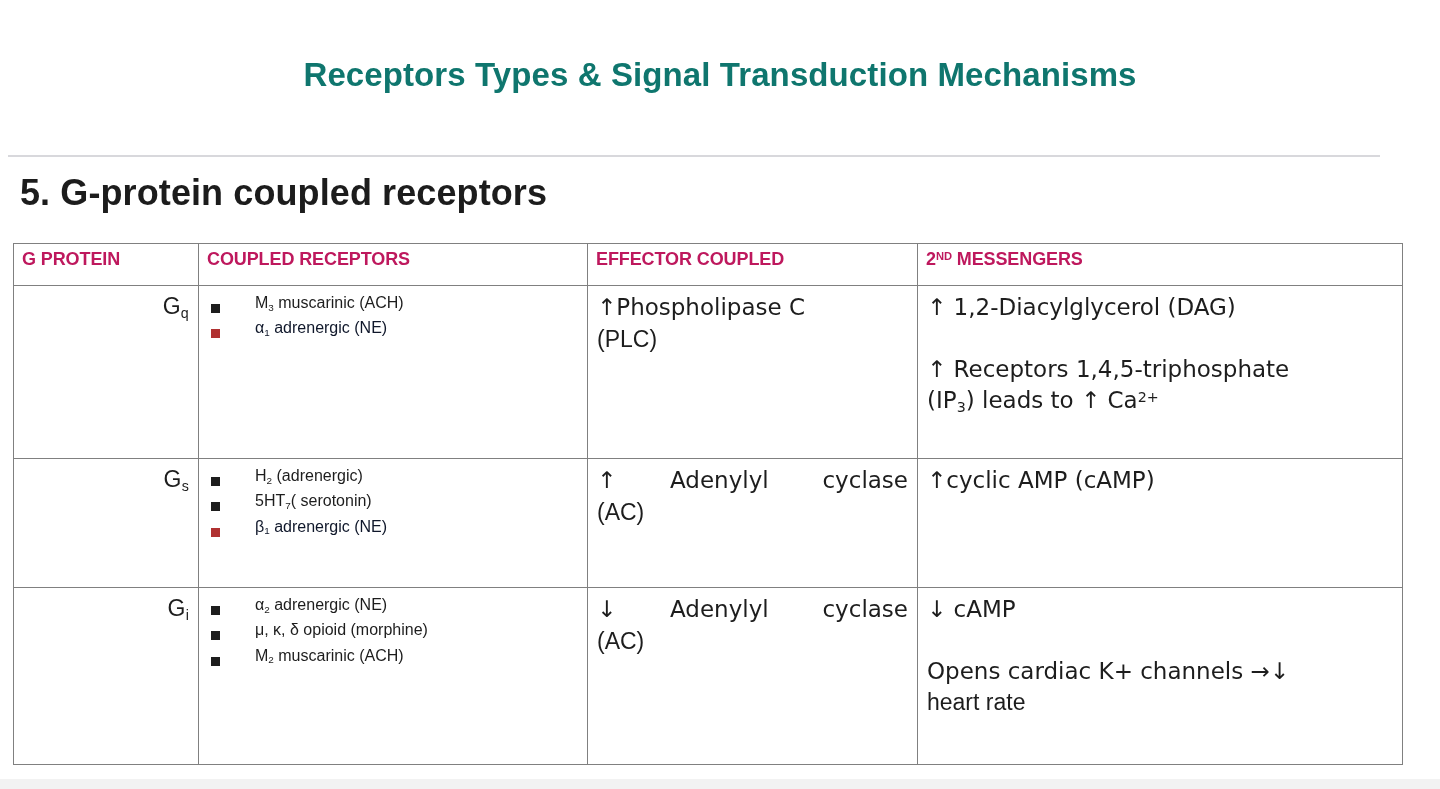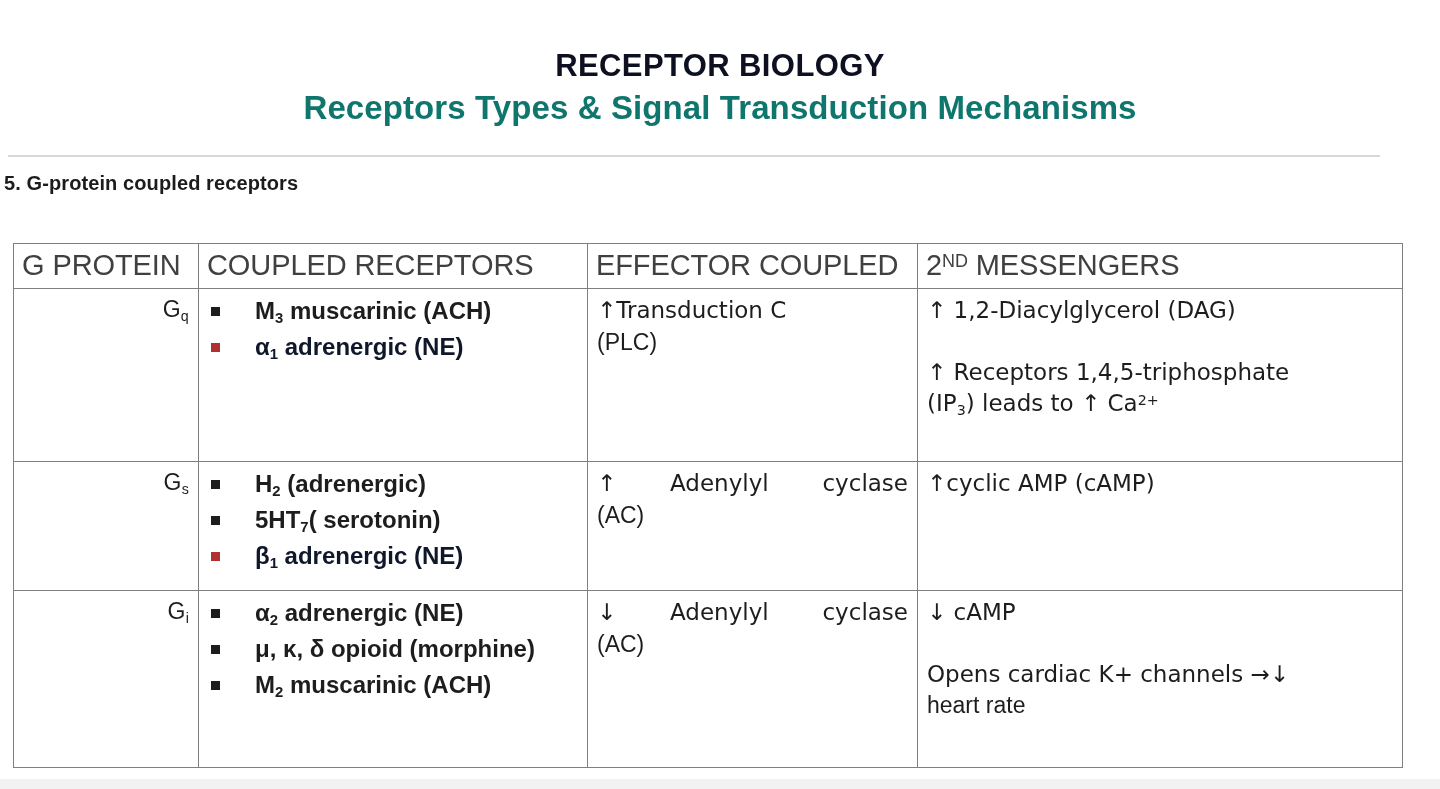--- a/index.html
+++ b/index.html
@@ -46,23 +46,23 @@
     left: 8px;
     top: 155px;
     width: 1372px;
     height: 2px;
     background: #d8d8dc;
   }
 
   
   .section-heading {
     position: absolute;
-    left: 4px;
+    left: 20px;
     top: 172px;
-    font-size: 20px;
+    font-size: 36px;
     font-weight: bold;
     color: #1c1c1c;
     letter-spacing: 0.1px;
     text-align: right;
   }
 
   
   .tbl {
     position: absolute;
     left: 13px;
@@ -73,23 +73,23 @@
     background: #fff;
   }
   .tbl td, .tbl th {
     border: 1.6px solid #808080;
     vertical-align: top;
     padding: 0;
     background: #fff;
   }
   .tbl th {
     text-align: left;
-    font-size: 29px;
-    font-weight: normal;
-    color: #404040;
+    font-size: 18px;
+    font-weight: bold;
+    color: #be185d;
     padding: 5px 8px 6px 8px;
     letter-spacing: -0.1px;
     height: 30px;
   }
   .col-gp    { width: 185px; }
   .col-recep { width: 389px; }
   .col-eff   { width: 330px; }
   .col-msg   { width: 485px; }
 
   .cell {
@@ -113,24 +113,23 @@
   
   ul.blist {
     list-style: none;
     margin: 0;
     padding: 0;
   }
   ul.blist li {
     position: relative;
     padding-left: 47px;
     margin: 0 0 4px 0;
-    font-size: 24px;
+    font-size: 16px;
     line-height: 1.33;
     color: #1d1d1d;
-    font-weight: bold;
   }
   ul.blist li .sq {
     position: absolute;
     left: 3px;
     top: 12px;
     width: 9px;
     height: 9px;
     background: #1d1d1d;
   }
   ul.blist li.red { color: #0f172a; }
@@ -160,21 +159,20 @@
     height: 10px;
     background: #f2f2f2;
   }
 </style>
 </head>
 <body>
 
 <div class="slide">
 
   <div class="title-wrap">
-    <div class="title-main">RECEPTOR BIOLOGY</div>
     <div class="title-sub">Receptors Types &amp; Signal Transduction Mechanisms</div>
   </div>
   <div class="title-rule"></div>
 
   <div class="section-heading">5. G-protein coupled receptors</div>
 
   <table class="tbl">
     <colgroup>
       <col class="col-gp">
         <col class="col-recep">
@@ -198,21 +196,21 @@
         <td>
           <div class="cell">
             <ul class="blist">
               <li><span class="sq"></span><span>M</span><sub>3</sub><span> muscarinic (ACH)</span></li>
               <li class="red"><span class="sq"></span><span>α</span><sub>1</sub><span> adrenergic (NE)</span></li>
             </ul>
           </div>
         </td>
         <td>
           <div class="cell">
-            <div class="arrow">↑Transduction C</div>
+            <div class="arrow">↑Phospholipase C</div>
             <div>(PLC)</div>
           </div>
         </td>
         <td>
           <div class="cell">
             <div class="arrow">↑ 1,2-Diacylglycerol (DAG)</div>
             <span class="gap"></span>
             <div class="arrow">↑ Receptors 1,4,5-triphosphate</div>
             <div class="arrow"><span>(IP</span><sub>3</sub><span>) leads to ↑ Ca</span><sup>2+</sup></div>
           </div>

